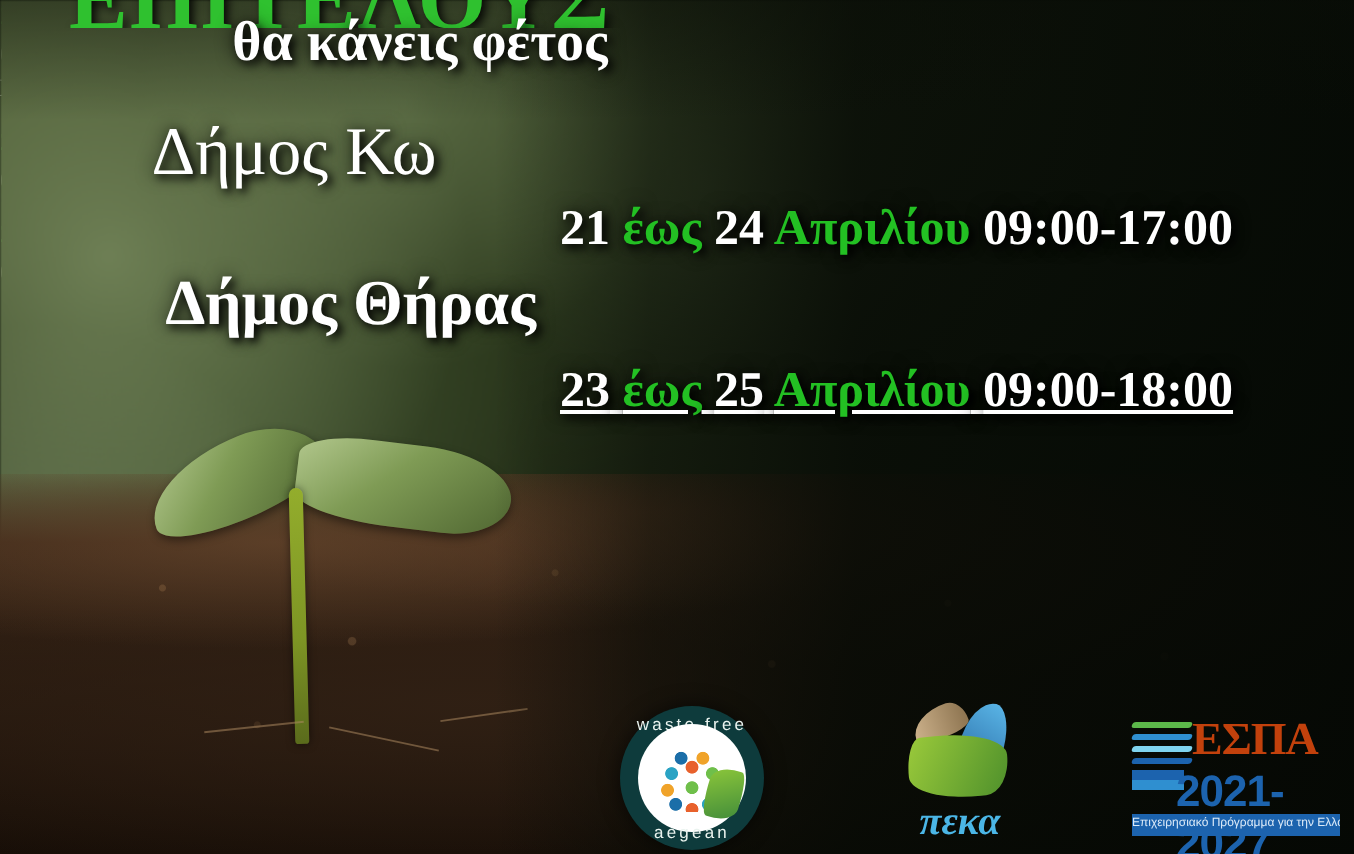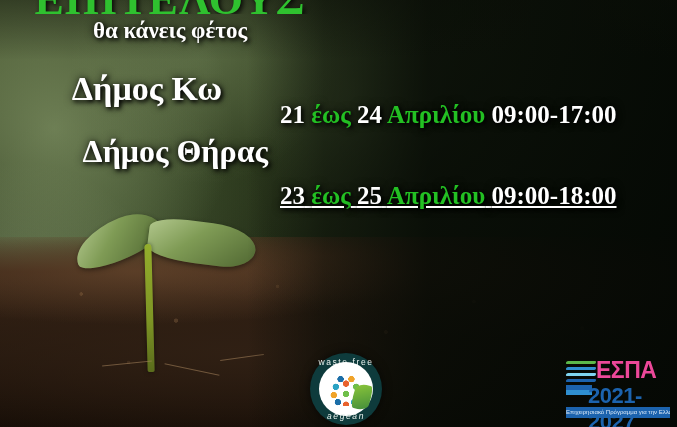--- a/index.html
+++ b/index.html
@@ -104,25 +104,25 @@
 
   .headline-clip {
     position: absolute; left: 0; top: -26px; width: 340px; height: 40px;
     text-align: center;
     font-size: 44px; font-weight: bold; letter-spacing: 1px;
     color: #2fc12f;
     text-shadow: 2px 2px 5px rgba(0,0,0,0.9);
     overflow: hidden;
   }
   .subhead {
-    left: 0; top: 18px; width: 340px; text-align: center;
-    font-size: 23px; font-weight: bold;
-  }
-
-  .muni-1 { left: 16px; top: 70px; width: 262px; text-align: center; font-size: 34px; font-weight: bold; }
+    left: 0; top: 6px; width: 340px; text-align: center;
+    font-size: 28px; font-weight: bold; padding-left: 40px;
+  }
+
+  .muni-1 { left: 16px; top: 58px; width: 262px; text-align: center; font-size: 34px; font-weight: normal; }
   .muni-2 { left: 6px;  top: 133px; width: 262px; text-align: right; font-size: 32px; font-weight: bold; }
 
   .daterow { white-space: nowrap; font-weight: bold; margin-top: 44px; }
   .date-1 { left: 280px; top: 57px; font-size: 25px; }
   .date-2 { left: 280px; top: 138px; font-size: 25px; text-decoration: underline; }
   .accent { color: #23c023; }
 
   .venue-1 { left: 280px; top: 92px; width: 300px; text-align: center; font-size: 17px; font-weight: bold; }
 
   .details { left: 268px; top: 182px; width: 402px; }
@@ -166,21 +166,21 @@
     background: linear-gradient(150deg, #8fc93a, #3f8a3a);
     border-radius: 70% 20% 70% 20% / 30% 70% 30% 70%;
     transform: rotate(18deg);
   }
   .wfa-top, .wfa-bot {
     position: absolute; left: 0; width: 72px; text-align: center;
     color: #eaf3ef; font-size: 8.5px; letter-spacing: 1.6px;
     font-family: "Liberation Sans", sans-serif;
   }
   .wfa-top { top: 4px; }
-  .wfa-bot { bottom: 4px; font-style: italic; }
+  .wfa-bot { bottom: 4px; }
 
   .logo-peka { position: absolute; left: 440px; bottom: 2px; width: 80px; height: 74px; }
   .peka-ring { position: absolute; left: 12px; top: 0; width: 56px; height: 50px; }
   .peka-blue {
     position: absolute; right: 5px; top: 0; width: 22px; height: 34px;
     background: linear-gradient(200deg, #5bb7e8, #2c6fa8);
     border-radius: 60% 40% 50% 50% / 70% 60% 40% 30%;
     transform: rotate(14deg);
   }
   .peka-tan {
@@ -203,22 +203,22 @@
 
   .logo-espa { position: absolute; left: 566px; bottom: 6px; width: 104px; height: 62px; }
   .espa-top { position: absolute; left: 0; top: 0; height: 28px; width: 104px; }
   .espa-waves { position: absolute; left: 0; top: 2px; width: 30px; height: 24px; }
   .espa-waves span {
     position: absolute; left: 0; width: 30px; height: 3px; border-radius: 2px;
     transform: skewX(-20deg);
   }
   .espa-title {
     position: absolute; left: 30px; top: -2px;
-    font-family: Liberation Sans, sans-serif;
-    font-weight: bold; font-size: 23px; color: #ec4899; letter-spacing: -0.5px;
+    font-family: Liberation Serif, serif;
+    font-weight: bold; font-size: 23px; color: #c2410c; letter-spacing: -0.5px;
   }
   .espa-years {
     position: absolute; left: 22px; top: 24px;
     font-family: "Liberation Sans", sans-serif;
     font-weight: bold; font-size: 22px; color: #1c63ae; letter-spacing: -0.5px;
   }
   .espa-flag {
     position: absolute; left: 0; top: 26px; width: 26px; height: 10px;
     background: linear-gradient(to bottom, #1c63ae 50%, #2f8fd0 50%);
   }
@@ -292,20 +292,28 @@
 
     <div class="logo-wfa">
       <div class="wfa-top">waste free</div>
       <div class="wfa-inner">
         <div class="wfa-arch"></div>
         <div class="wfa-leaf"></div>
       </div>
       <div class="wfa-bot">aegean</div>
     </div>
 
+    <div class="logo-peka">
+      <div class="peka-ring">
+        <div class="peka-tan"></div>
+        <div class="peka-blue"></div>
+        <div class="peka-green"></div>
+      </div>
+      <div class="peka-word">πεκα</div>
+    </div>
 
     <div class="logo-espa">
       <div class="espa-top">
         <div class="espa-waves">
           <span style="top:0;background:#5cb84a;"></span>
           <span style="top:6px;background:#2f8fd0;"></span>
           <span style="top:12px;background:#7fd4ef;"></span>
           <span style="top:18px;background:#1c63ae;"></span>
         </div>
         <div class="espa-title">ΕΣΠΑ</div>

